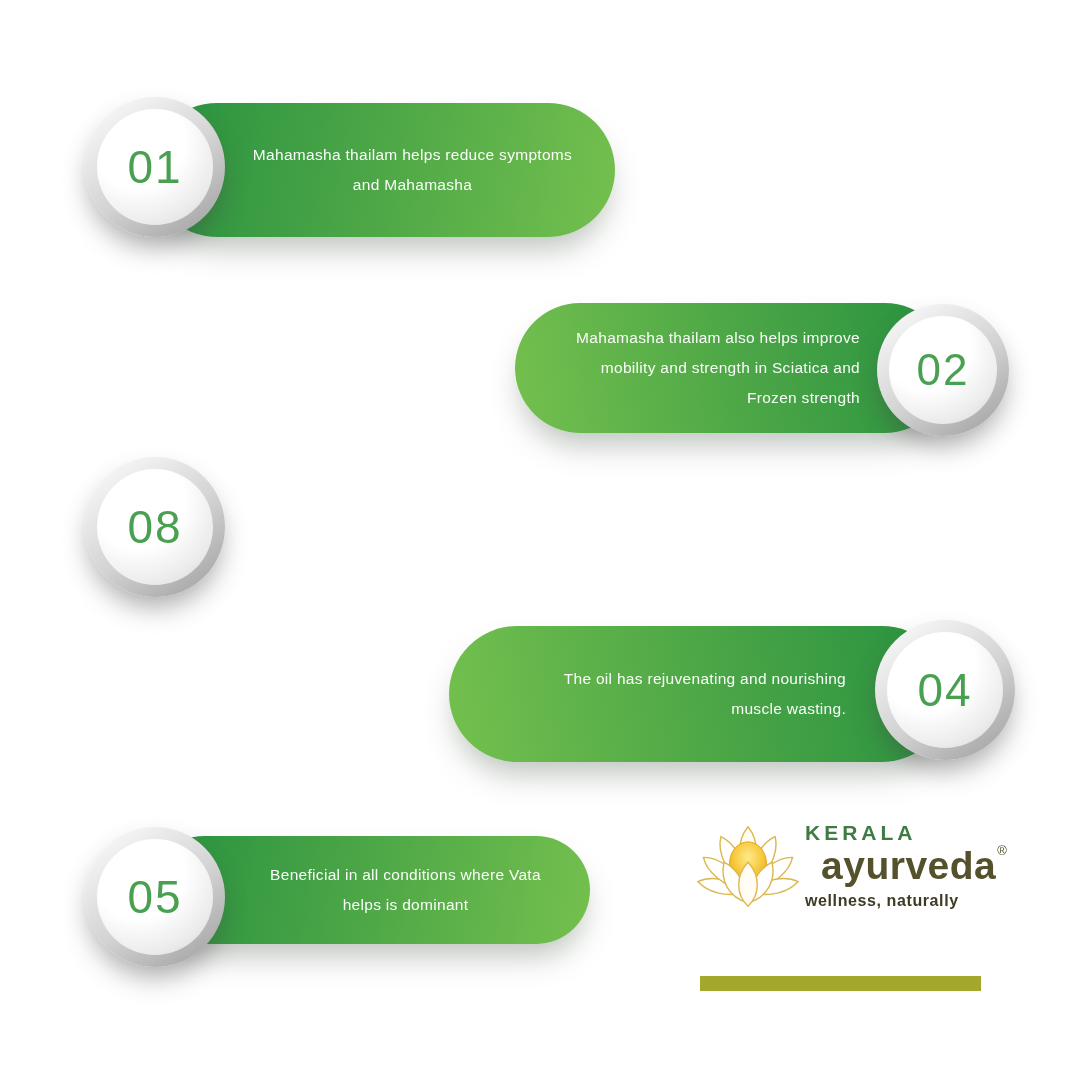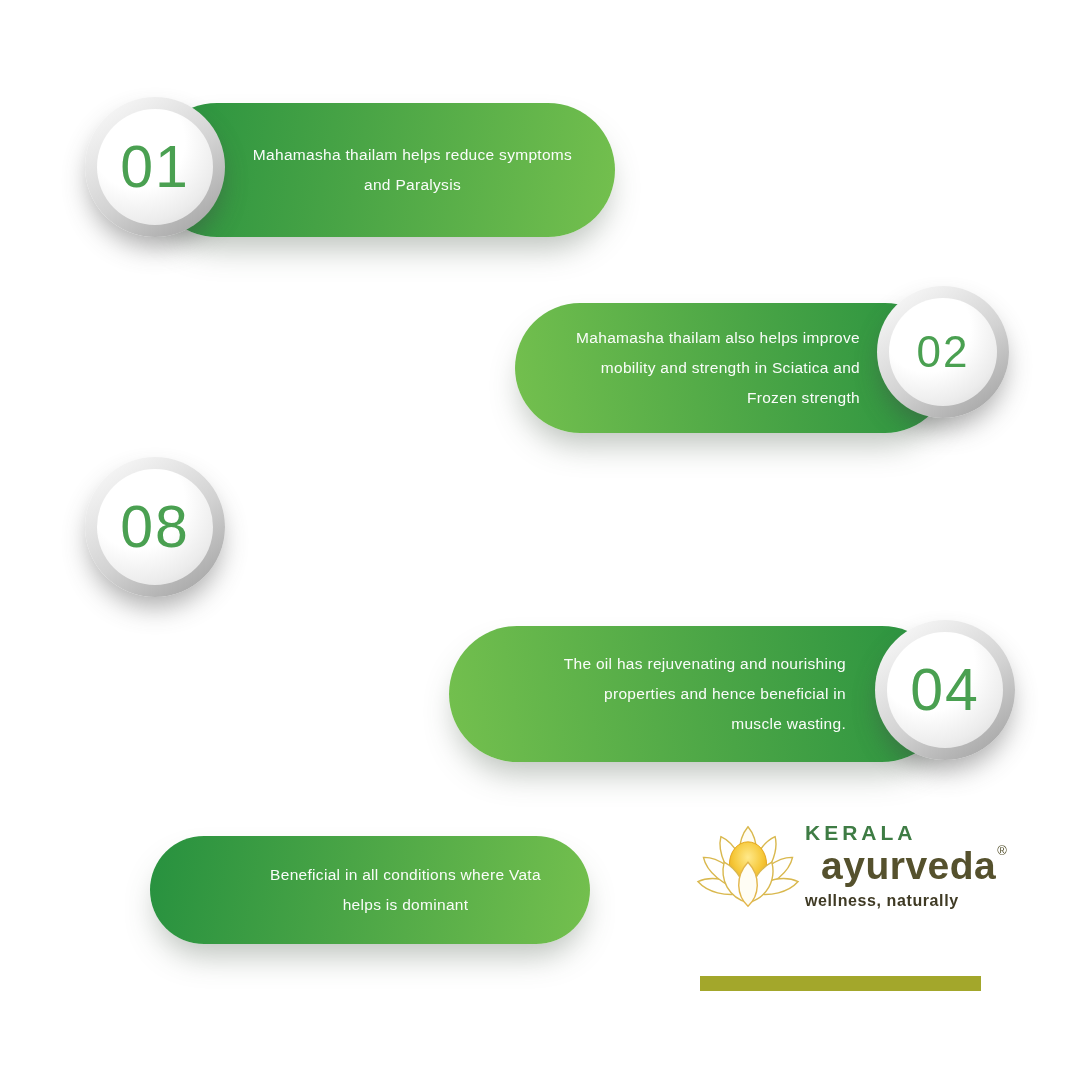--- a/index.html
+++ b/index.html
@@ -52,27 +52,27 @@
     z-index: 2;
   }
   .badge-inner {
     width: 100%;
     height: 100%;
     border-radius: 50%;
     background: radial-gradient(circle at 35% 28%, #ffffff 42%, #ececec 72%, #d2d2d2 100%);
     display: flex;
     align-items: center;
     justify-content: center;
-    font-size: 59px;
+    font-size: 46px;
     font-weight: 300;
     letter-spacing: 2px;
     color: #4aa051;
   }
   .circ1 { left: 85px;  top: 97px;  width: 140px; height: 140px; }
-  .circ2 { left: 877px; top: 286px; width: 132px; height: 132px; }
+  .circ2 { left: 877px; top: 304px; width: 132px; height: 132px; }
   .circ2 .badge-inner { font-size: 44px; }
   .circ3 { left: 85px;  top: 457px; width: 140px; height: 140px; }
   .circ4 { left: 875px; top: 620px; width: 140px; height: 140px; }
   .circ5 { left: 85px;  top: 827px; width: 140px; height: 140px; }
 
   
   .brand { position: absolute; left: 695px; top: 815px; width: 295px; height: 118px; }
   .lotus { position: absolute; left: 0; top: 0; width: 106px; height: 112px; }
   .brand-text { position: absolute; left: 110px; top: 6px; }
   .brand-kerala {
@@ -132,51 +132,53 @@
     background: #a3a72b;
   }
 </style>
 </head>
 <body>
 
 <div class="canvas">
 
   <div class="pill pill-left pill1">
     <div class="line">Mahamasha thailam helps reduce symptoms</div>
-    <div class="line">and Paralysis</div>
+    <div class="line">and Mahamasha</div>
   </div>
   <div class="badge circ1">
     <div class="badge-inner">01</div>
   </div>
 
   <div class="pill pill-right pill2">
     <div class="line">Mahamasha thailam also helps improve</div>
     <div class="line">mobility and strength in Sciatica and</div>
     <div class="line">Frozen strength</div>
   </div>
   <div class="badge circ2">
     <div class="badge-inner">02</div>
   </div>
 
   <div class="badge circ3">
     <div class="badge-inner">08</div>
   </div>
 
   <div class="pill pill-right pill4">
     <div class="line">The oil has rejuvenating and nourishing</div>
-    <div class="line">properties and hence beneficial in</div>
     <div class="line">muscle wasting.</div>
   </div>
   <div class="badge circ4">
     <div class="badge-inner">04</div>
   </div>
 
   <div class="pill pill-left pill5">
     <div class="line">Beneficial in all conditions where Vata</div>
     <div class="line">helps is dominant</div>
+  </div>
+  <div class="badge circ5">
+    <div class="badge-inner">05</div>
   </div>
 
   <div class="brand">
     <svg class="lotus" viewBox="0 0 120 120" aria-hidden="true">
       <defs>
         <radialGradient id="budGold" cx="50%" cy="35%" r="70%">
           <stop offset="0%" stop-color="#ffe98a"></stop>
           <stop offset="55%" stop-color="#f6c93c"></stop>
           <stop offset="100%" stop-color="#e8a40f"></stop>
         </radialGradient>

